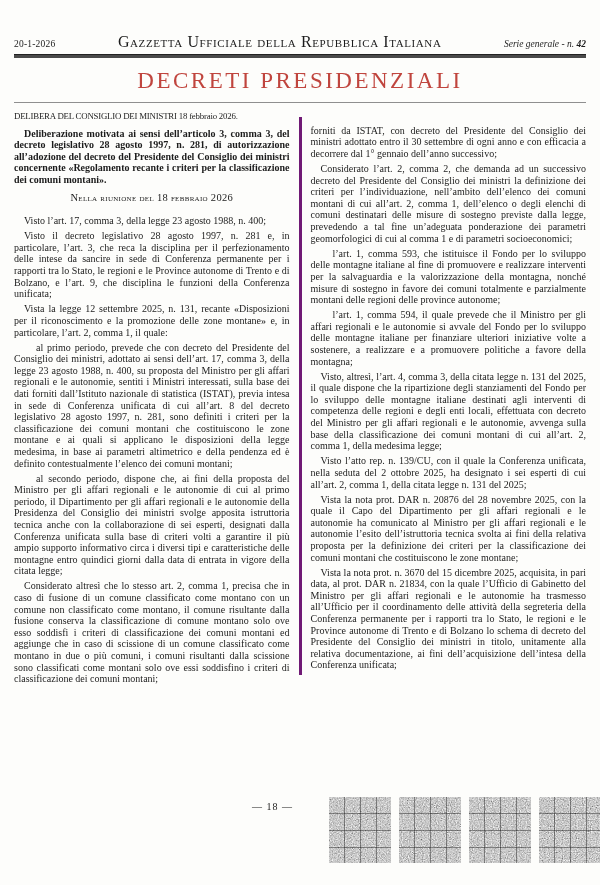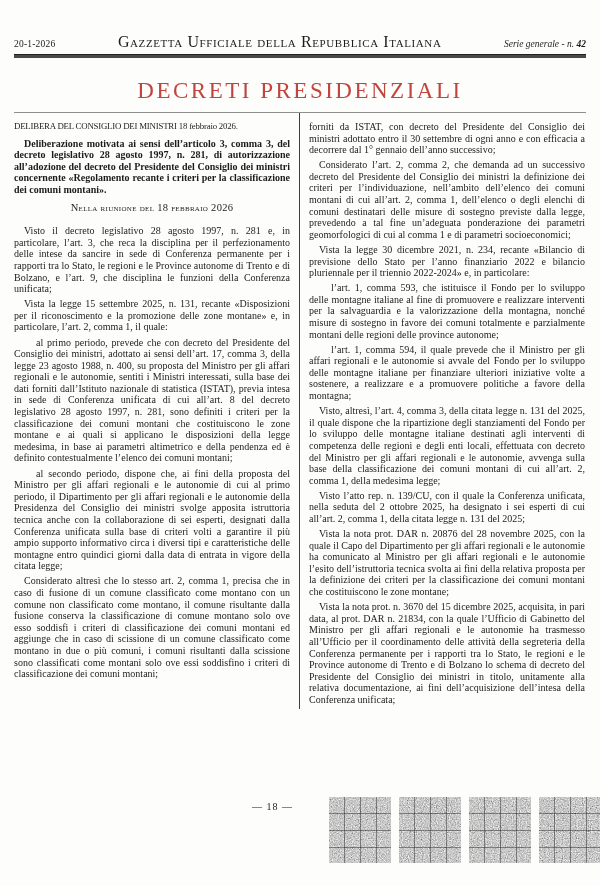--- a/index.html
+++ b/index.html
@@ -16,30 +16,30 @@
     padding:33px 14px 0 14px;font-size:9.5px;
   }
   .masthead .date{letter-spacing:.2px;}
   .masthead .gazzetta{
     font-variant:small-caps;letter-spacing:.6px;font-size:16px;text-align:center;
   }
   .masthead .serie{font-style:italic;}
   .masthead .serie b{}
   .rule-thick{height:3px;background:#4a4a4a;margin:3px 14px 0 14px;border-top:1px solid #222;}
   .section-title{
-    margin:20px 0 8px 0;text-align:center;font-weight:normal;
+    margin:10px 0 8px 0;text-align:center;font-weight:normal;
     font-size:23px;letter-spacing:2.5px;color:#c0453e;
   }
   .rule-thin{height:1px;background:#8f8f8f;margin:0 14px;}
 
   
-  .columns{display:flex;padding:0 14px;align-items:flex-start;}
+  .columns{display:flex;padding:0 14px;align-items:center;}
   .col{width:276px;font-size:10px;line-height:11.6px;text-align:justify;}
   .col-left{padding:8px 9px 0 0;}
-  .col-right{padding:8px 0 0 9px;border-left:1px solid #701a75;}
+  .col-right{padding:8px 0 0 9px;border-left:3px solid #701a75;}
   .col p{margin:0 0 3.5px 0;}
   .doc-heading{font-size:8.8px;letter-spacing:-.2px;text-indent:0;margin-bottom:5px!important;}
   .abstract{font-weight:bold;text-indent:10px;margin-bottom:6px!important;}
   .cm-title{text-align:center;font-size:12px;text-indent:0;margin:8px 0 1px 0!important;letter-spacing:.3px;}
   .cm-subtitle{text-align:center;font-variant:small-caps;font-size:10.5px;text-indent:0;margin:0 0 12px 0!important;letter-spacing:.3px;}
   .para{text-indent:10px;}
   .deep{text-indent:22px;}
   .cont{text-indent:0;}
 
   
@@ -65,31 +65,31 @@
   <h1 class="section-title" style="color: rgb(192, 69, 62);">DECRETI PRESIDENZIALI</h1>
 
   <div class="rule-thin"></div>
 
   <main class="columns">
 
     <section class="col col-left">
       <p class="doc-heading">DELIBERA DEL CONSIGLIO DEI MINISTRI 18 febbraio 2026.</p>
       <p class="abstract">Deliberazione motivata ai sensi dell’articolo 3, comma 3, del decreto legislativo 28 agosto 1997, n. 281, di autorizzazione all’adozione del decreto del Presidente del Consiglio dei ministri concernente «Regolamento recante i criteri per la classificazione dei comuni montani».</p>
       <p class="cm-subtitle">Nella riunione del 18 febbraio 2026</p>
+      <p class="para">Visto l’art. 17, comma 3, della legge 23 agosto 1988, n. 400;</p>
       <p class="para">Visto il decreto legislativo 28 agosto 1997, n. 281 e, in particolare, l’art. 3, che reca la disciplina per il perfezionamento delle intese da sancire in sede di Conferenza permanente per i rapporti tra lo Stato, le regioni e le Province autonome di Trento e di Bolzano, e l’art. 9, che disciplina le funzioni della Conferenza unificata;</p>
-      <p class="para">Vista la legge 15 settembre 2025, n. 131, recante «Disposizioni per il riconoscimento e la promozione delle zone montane» e, in particolare, l’art. 2, comma 1, il quale:</p>
+      <p class="para">Vista la legge 12 settembre 2025, n. 131, recante «Disposizioni per il riconoscimento e la promozione delle zone montane» e, in particolare, l’art. 2, comma 1, il quale:</p>
       <p class="para deep">al primo periodo, prevede che con decreto del Presidente del Consiglio dei ministri, adottato ai sensi dell’art. 17, comma 3, della legge 23 agosto 1988, n. 400, su proposta del Ministro per gli affari regionali e le autonomie, sentiti i Ministri interessati, sulla base dei dati forniti dall’Istituto nazionale di statistica (ISTAT), previa intesa in sede di Conferenza unificata di cui all’art. 8 del decreto legislativo 28 agosto 1997, n. 281, sono definiti i criteri per la classificazione dei comuni montani che costituiscono le zone montane e ai quali si applicano le disposizioni della legge medesima, in base ai parametri altimetrico e della pendenza ed è definito contestualmente l’elenco dei comuni montani;</p>
       <p class="para deep">al secondo periodo, dispone che, ai fini della proposta del Ministro per gli affari regionali e le autonomie di cui al primo periodo, il Dipartimento per gli affari regionali e le autonomie della Presidenza del Consiglio dei ministri svolge apposita istruttoria tecnica anche con la collaborazione di sei esperti, designati dalla Conferenza unificata sulla base di criteri volti a garantire il più ampio supporto informativo circa i diversi tipi e caratteristiche delle montagne entro quindici giorni dalla data di entrata in vigore della citata legge;</p>
       <p class="para">Considerato altresì che lo stesso art. 2, comma 1, precisa che in caso di fusione di un comune classificato come montano con un comune non classificato come montano, il comune risultante dalla fusione conserva la classificazione di comune montano solo ove esso soddisfi i criteri di classificazione dei comuni montani ed aggiunge che in caso di scissione di un comune classificato come montano in due o più comuni, i comuni risultanti dalla scissione sono classificati come montani solo ove essi soddisfino i criteri di classificazione dei comuni montani;</p>
     </section>
 
     <section class="col col-right">
       <p class="para cont">forniti da ISTAT, con decreto del Presidente del Consiglio dei ministri adottato entro il 30 settembre di ogni anno e con efficacia a decorrere dal 1° gennaio dell’anno successivo;</p>
       <p class="para">Considerato l’art. 2, comma 2, che demanda ad un successivo decreto del Presidente del Consiglio dei ministri la definizione dei criteri per l’individuazione, nell’ambito dell’elenco dei comuni montani di cui all’art. 2, comma 1, dell’elenco o degli elenchi di comuni destinatari delle misure di sostegno previste dalla legge, prevedendo a tal fine un’adeguata ponderazione dei parametri geomorfologici di cui al comma 1 e di parametri socioeconomici;</p>
-      <p class="para">Vista la legge 30 dicembre 2021, n. 234, recante «Bilancio di previsione dello Stato per l’anno finanziario 2022 e bilancio pluriennale per il triennio 2022-2024» e, in particolare:</p>
       <p class="para deep">l’art. 1, comma 593, che istituisce il Fondo per lo sviluppo delle montagne italiane al fine di promuovere e realizzare interventi per la salvaguardia e la valorizzazione della montagna, nonché misure di sostegno in favore dei comuni totalmente e parzialmente montani delle regioni delle province autonome;</p>
       <p class="para deep">l’art. 1, comma 594, il quale prevede che il Ministro per gli affari regionali e le autonomie si avvale del Fondo per lo sviluppo delle montagne italiane per finanziare ulteriori iniziative volte a sostenere, a realizzare e a promuovere politiche a favore della montagna;</p>
       <p class="para">Visto, altresì, l’art. 4, comma 3, della citata legge n. 131 del 2025, il quale dispone che la ripartizione degli stanziamenti del Fondo per lo sviluppo delle montagne italiane destinati agli interventi di competenza delle regioni e degli enti locali, effettuata con decreto del Ministro per gli affari regionali e le autonomie, avvenga sulla base della classificazione dei comuni montani di cui all’art. 2, comma 1, della medesima legge;</p>
       <p class="para">Visto l’atto rep. n. 139/CU, con il quale la Conferenza unificata, nella seduta del 2 ottobre 2025, ha designato i sei esperti di cui all’art. 2, comma 1, della citata legge n. 131 del 2025;</p>
       <p class="para">Vista la nota prot. DAR n. 20876 del 28 novembre 2025, con la quale il Capo del Dipartimento per gli affari regionali e le autonomie ha comunicato al Ministro per gli affari regionali e le autonomie l’esito dell’istruttoria tecnica svolta ai fini della relativa proposta per la definizione dei criteri per la classificazione dei comuni montani che costituiscono le zone montane;</p>
       <p class="para">Vista la nota prot. n. 3670 del 15 dicembre 2025, acquisita, in pari data, al prot. DAR n. 21834, con la quale l’Ufficio di Gabinetto del Ministro per gli affari regionali e le autonomie ha trasmesso all’Ufficio per il coordinamento delle attività della segreteria della Conferenza permanente per i rapporti tra lo Stato, le regioni e le Province autonome di Trento e di Bolzano lo schema di decreto del Presidente del Consiglio dei ministri in titolo, unitamente alla relativa documentazione, ai fini dell’acquisizione dell’intesa della Conferenza unificata;</p>
     </section>
 
   </main>
 

